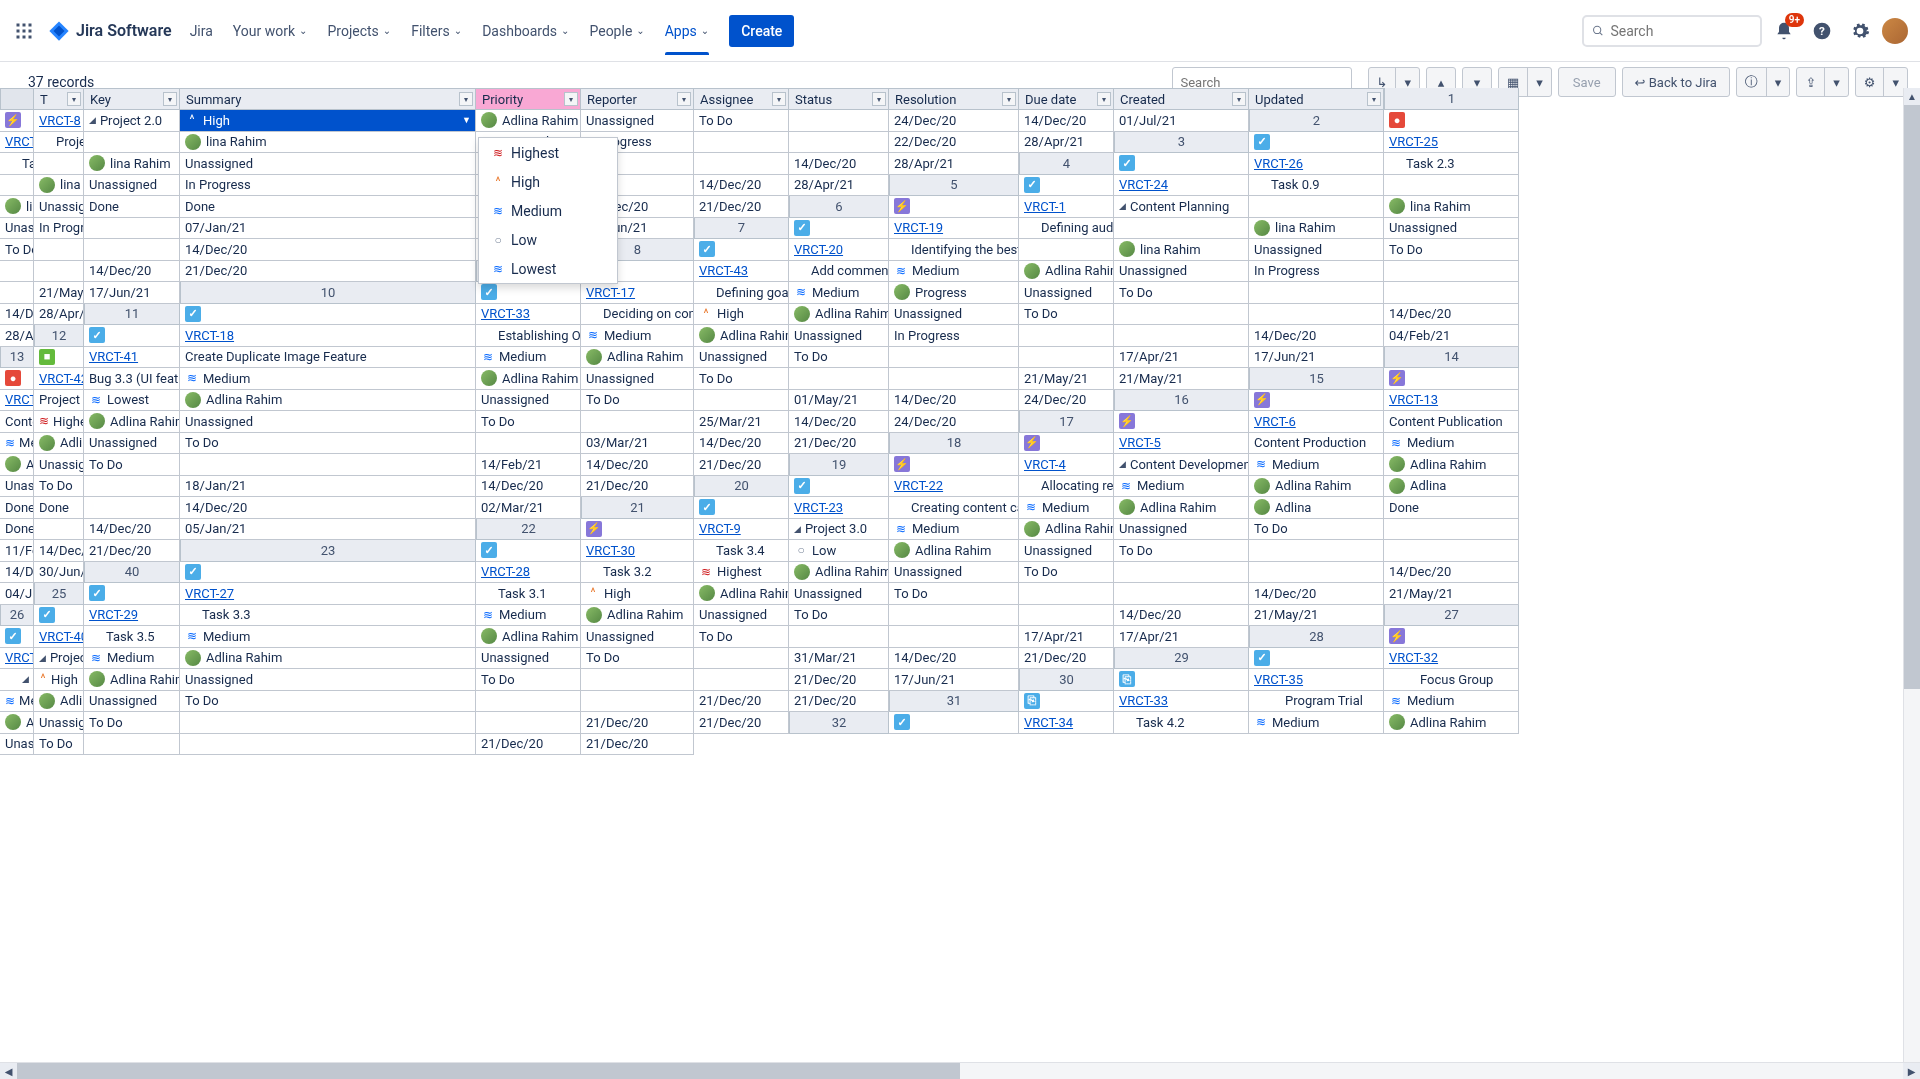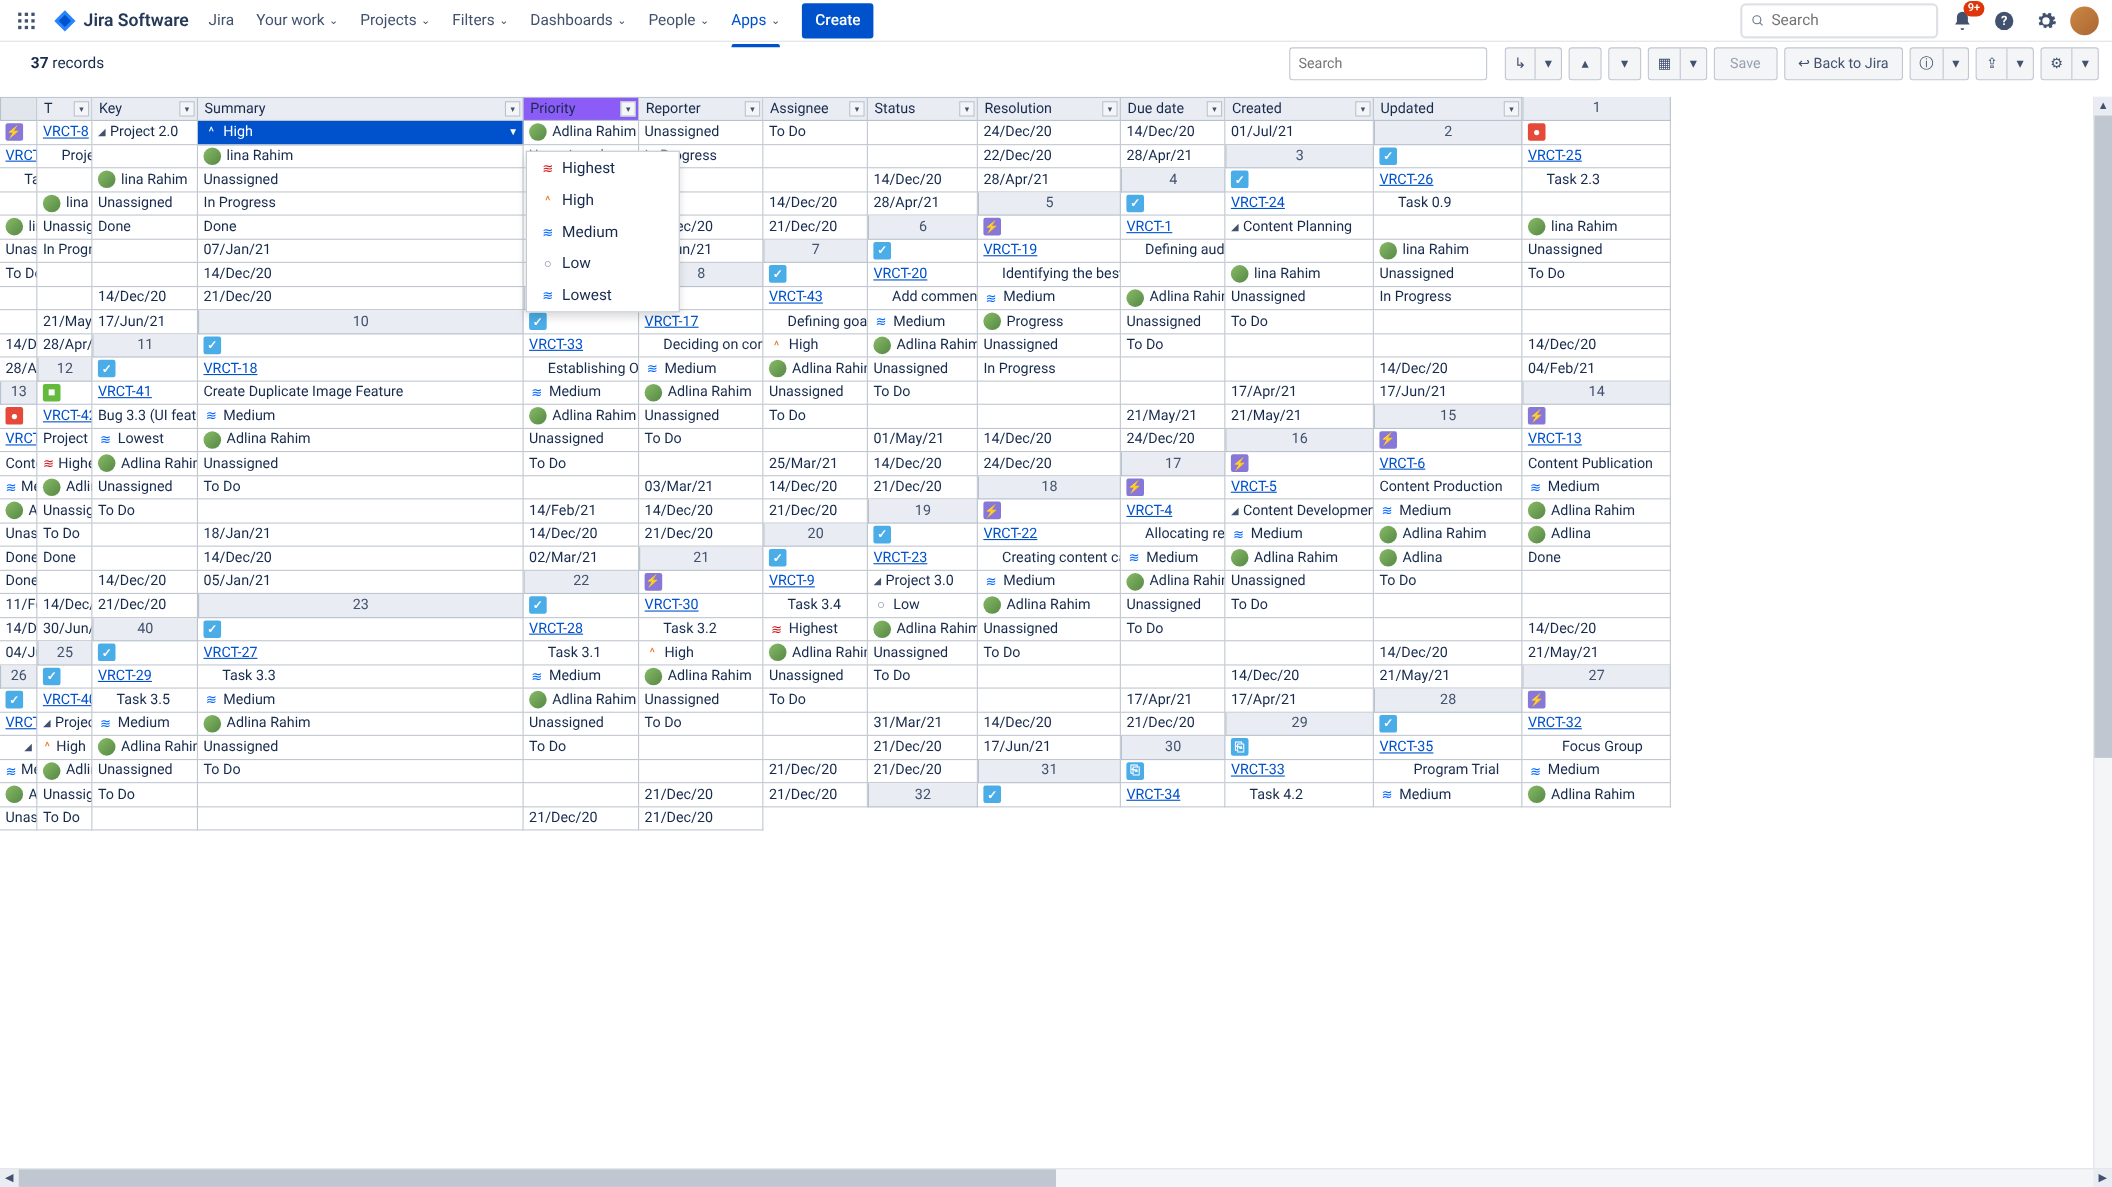--- a/index.html
+++ b/index.html
@@ -1,52 +1,52 @@
 <!DOCTYPE html>
 <html><head>
 <meta charset="utf-8">
 <style>
 * { margin:0; padding:0; box-sizing:border-box; font-family: -apple-system, BlinkMacSystemFont, "Segoe UI", Roboto, sans-serif; }
 body { background:#fff; font-size:13px; overflow:hidden; }
 
 
-.topnav { height:38px; display:flex; align-items:center; border-bottom:1px solid #dfe1e6; padding:0 12px 0 8px; }
+.topnav { height:62px; display:flex; align-items:center; border-bottom:1px solid #dfe1e6; padding:0 12px 0 8px; }
 .topnav .apps-grid { width:32px; height:32px; display:flex; align-items:center; justify-content:center; border-radius:3px; cursor:pointer; color:#42526e; }
 .topnav .logo { display:flex; align-items:center; font-weight:600; font-size:16px; color:#253858; margin:0 8px; cursor:pointer; }
 .topnav .logo svg { margin-right:6px; }
 .topnav .nav-item { padding:0 10px; height:48px; display:flex; align-items:center; color:#42526e; font-size:14px; cursor:pointer; position:relative; }
 .topnav .nav-item .chev { margin-left:4px; font-size:10px; color:#42526e; }
 .topnav .nav-item.active { color:#0052cc; }
 .topnav .nav-item.active::after { content:""; position:absolute; bottom:0; left:10px; right:10px; height:3px; background:#0052cc; border-radius:2px 2px 0 0; }
 .topnav .create-btn { margin-left:10px; background:#0052cc; color:#fff; border:none; height:32px; padding:0 12px; border-radius:3px; font-weight:500; font-size:14px; cursor:pointer; }
 .topnav .spacer { flex:1; }
 .topnav .search { display:flex; align-items:center; border:2px solid #dfe1e6; border-radius:5px; height:32px; width:180px; padding:0 8px; color:#6b778c; }
 .topnav .search input { border:none; outline:none; font-size:14px; width:100%; margin-left:6px; color:#172b4d; }
 .topnav .icon-btn { width:32px; height:32px; display:flex; align-items:center; justify-content:center; border-radius:50%; cursor:pointer; color:#42526e; margin-left:6px; position:relative; }
 .topnav .badge { position:absolute; top:-2px; right:-4px; background:#de350b; color:#fff; font-size:10px; font-weight:600; border-radius:8px; padding:0 4px; min-width:16px; height:14px; line-height:14px; text-align:center; }
 .topnav .avatar { width:26px; height:26px; border-radius:50%; background:linear-gradient(135deg,#c84 0%, #a63 100%); margin-left:6px; cursor:pointer; }
 
 
 .toolbar { height:40px; display:flex; align-items:center; padding:0 12px 0 28px; }
 .toolbar .records { color:#172b4d; font-size:14px; }
-.toolbar .records b { font-weight:700; }
+.toolbar .records b { font-weight:400; }
 .toolbar .spacer { flex:1; }
 .toolbar .search2 { border:1px solid #c1c7d0; border-radius:3px; height:30px; width:180px; padding:0 8px; font-size:13px; margin-right:10px; }
 .toolbar .btn { height:30px; min-width:30px; padding:0 6px; border:1px solid #c1c7d0; border-radius:3px; background:#f4f5f7; display:flex; align-items:center; justify-content:center; margin-left:6px; cursor:pointer; color:#42526e; font-size:13px; }
 .toolbar .btn.split { padding:0; }
 .toolbar .btn.split span { padding:0 8px; height:100%; display:flex; align-items:center; }
 .toolbar .btn.split span:first-child { border-right:1px solid #c1c7d0; }
 .toolbar .btn.save { padding:12px 14px; color:#97a0af; }
 .toolbar .btn.back { padding:0 12px; }
 
 
 .grid-wrap { position:absolute; top:88px; left:0; right:0; bottom:17px; overflow:hidden; }
 .grid { display:grid; grid-template-columns: 34px 50px 96px 296px 105px 113px 95px 100px 130px 95px 135px 135px 135px; font-size:13px; color:#172b4d; }
 .hdr { background:#e9ecf2; border:1px solid #b8c2cc; border-left:none; height:22px; display:flex; align-items:center; padding:0 0 0 6px; position:relative; font-size:13px; }
-.hdr.sel { background:#8b5cf6; }
+.hdr.sel { background:#f9a8d4; }
 .hdr:first-child { border-left:1px solid #b8c2cc; background:#e1e5ec; }
 .hdr .dd { position:absolute; right:2px; top:3px; width:14px; height:14px; background:#f4f5f7; border:1px solid #b8c2cc; display:flex; align-items:center; justify-content:center; font-size:8px; color:#42526e; cursor:pointer; }
 .rownum { background:#e9ecf2; border:1px solid #b8c2cc; border-top:none; border-left:1px solid #b8c2cc; height:21.5px; display:flex; align-items:center; justify-content:center; color:#42526e; }
 .cell { border-right:1px solid #c1c7d0; border-bottom:1px solid #c1c7d0; height:21.5px; display:flex; align-items:center; padding:0 5px; white-space:nowrap; overflow:hidden; }
 .cell.link a { color:#0052cc; text-decoration:underline; }
 .cell.sel { background:#0052cc; color:#fff; justify-content:space-between; padding-right:4px; }
 .cell.sel .dd2 { font-size:9px; }
 .type-icon { width:16px; height:16px; border-radius:2px; display:flex; align-items:center; justify-content:center; color:#fff; font-size:11px; font-weight:bold; }
 .type-epic { background:#8777d9; }
 .type-bug { background:#e5493a; }

